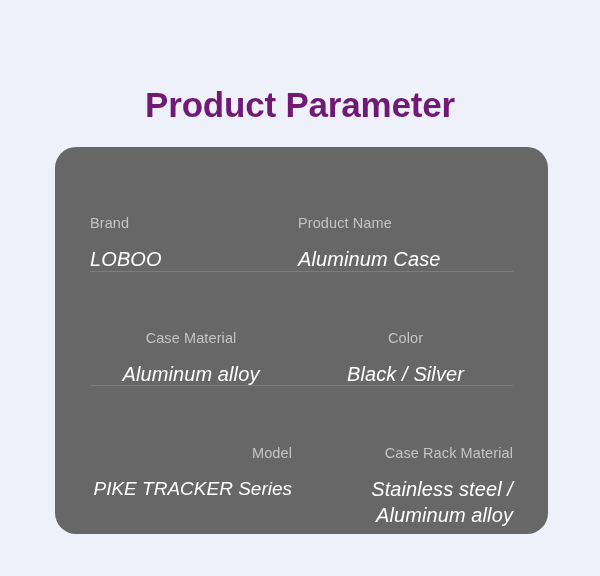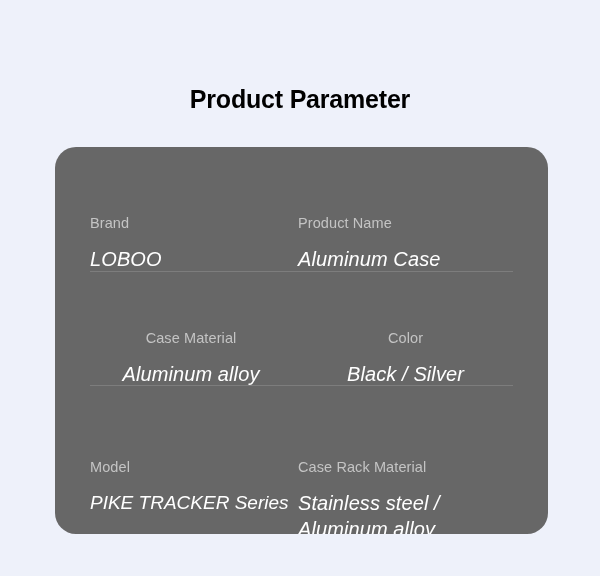--- a/index.html
+++ b/index.html
@@ -22,25 +22,25 @@
     box-sizing: border-box;
   }
 
   
   .page-title {
     position: absolute;
     left: 0;
     top: 58px;
     width: 600px;
     text-align: center;
-    font-size: 25px;
+    font-size: 35px;
     line-height: 48px;
     font-weight: 800;
     letter-spacing: -0.2px;
-    color: #000000;
+    color: #701a75;
     white-space: nowrap;
   }
 
   
   .spec-card {
     position: absolute;
     left: 55px;
     top: 147px;
     width: 493px;
     height: 387px;
@@ -63,21 +63,21 @@
     position: absolute;
     left: 0;
     width: 100%;
     display: flex;
     flex-direction: row;
     align-items: flex-start;
     margin-top: 28px;
   }
   .spec-row.row-1 { top: 39px; }
   .spec-row.row-2 { top: 154px; text-align: center; }
-  .spec-row.row-3 { top: 283px; }
+  .spec-row.row-3 { top: 269px; text-align: right; }
 
   .spec-cell {
     display: block;
     box-sizing: border-box;
   }
   .spec-cell.col-left  { width: 208px; flex: 0 0 208px; padding-right: 6px; }
   .spec-cell.col-right { width: 215px; flex: 0 0 215px; }
 
   .spec-label {
     display: block;

